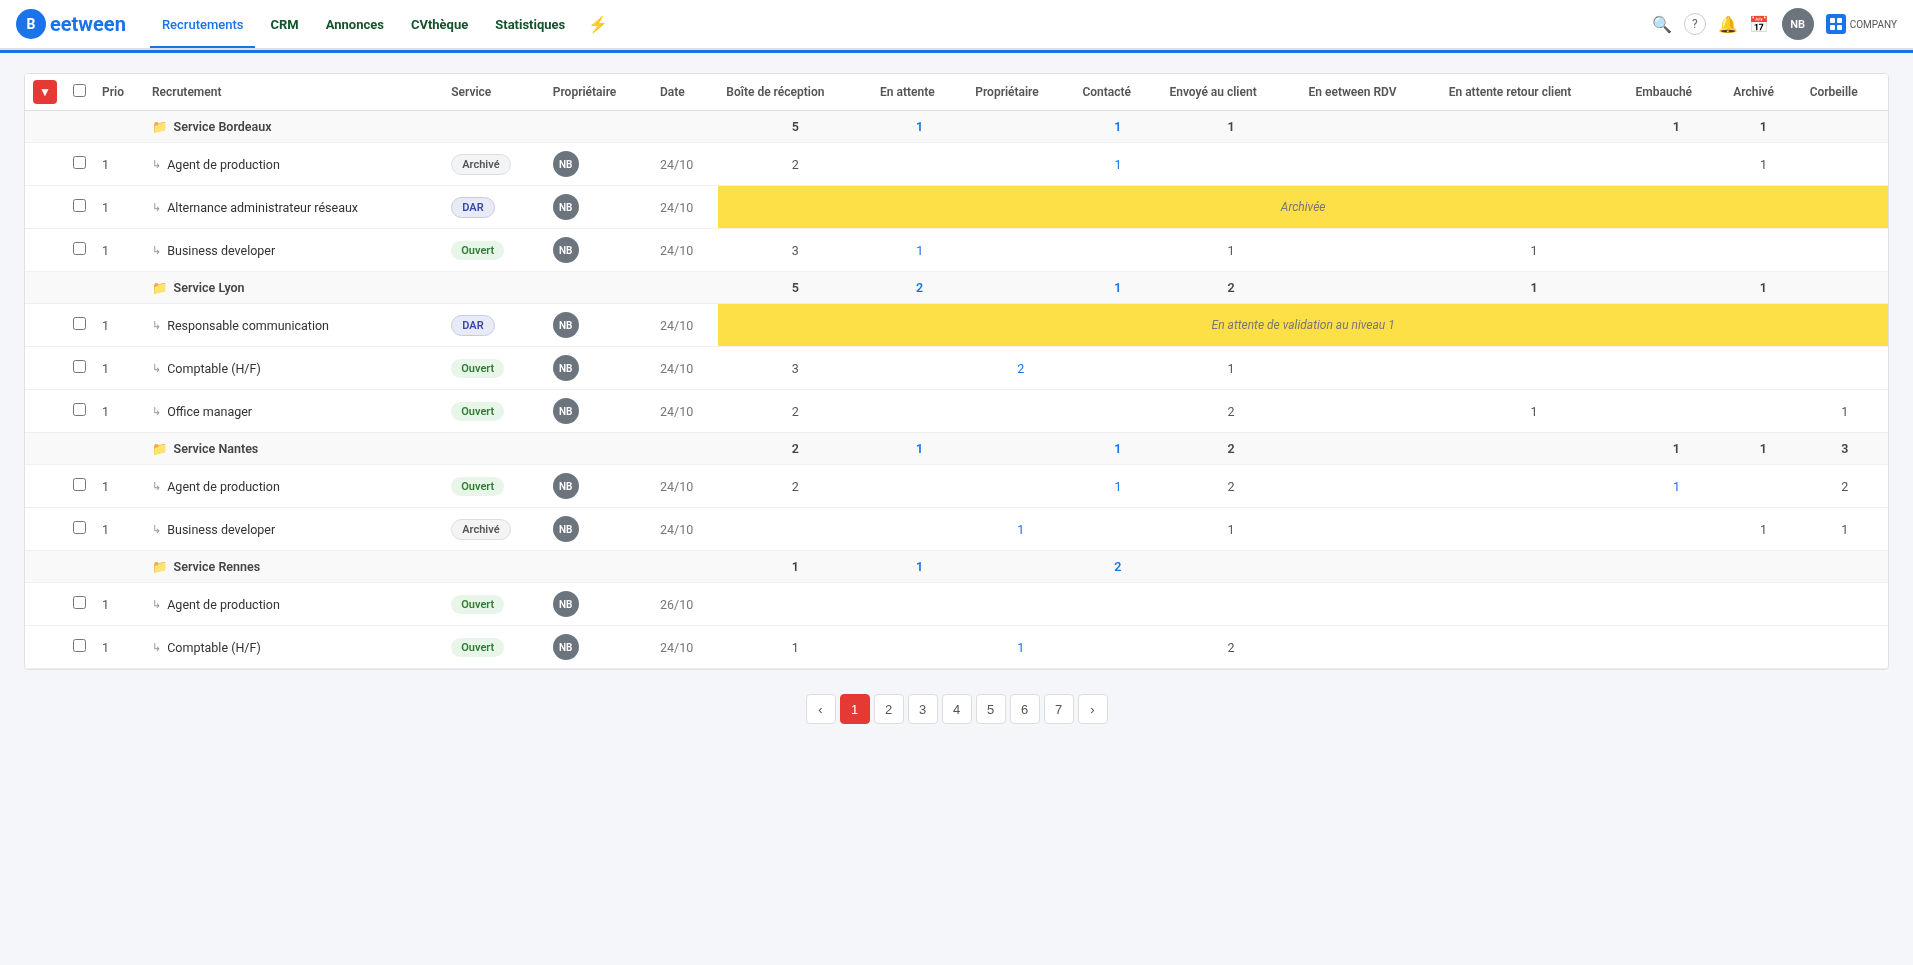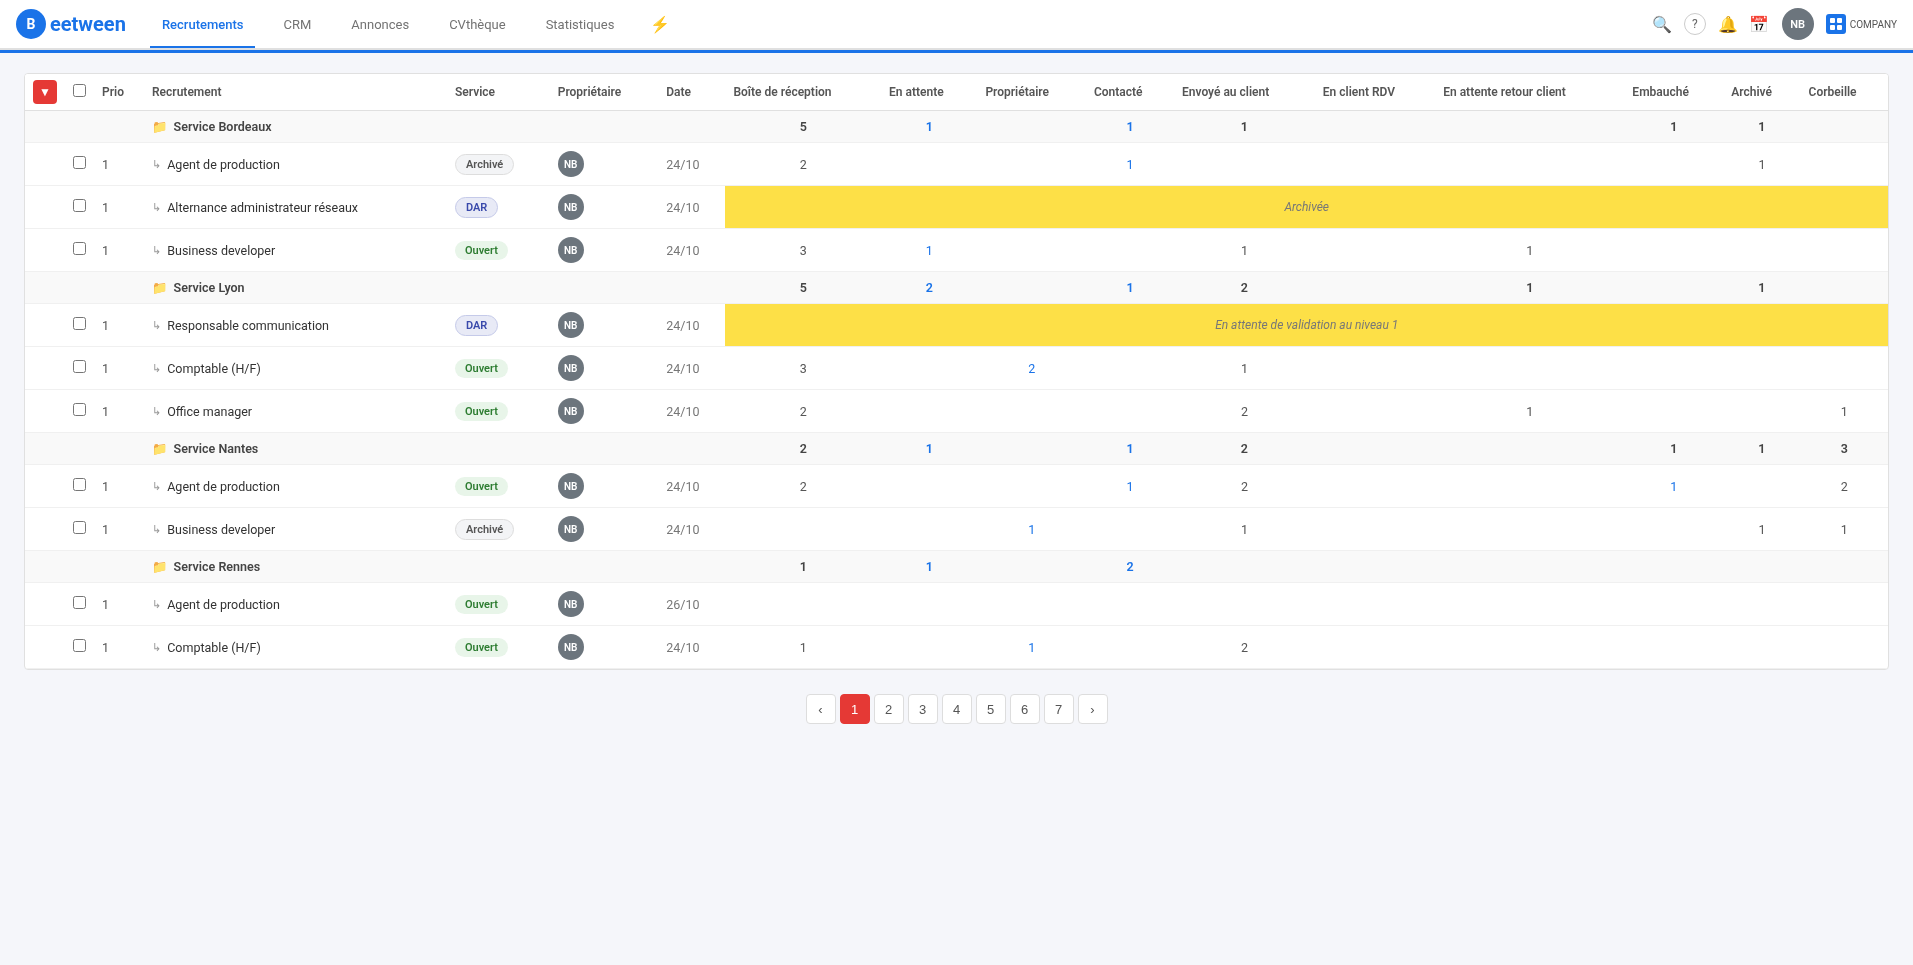--- a/index.html
+++ b/index.html
@@ -26,30 +26,31 @@
     }
     .navbar-logo .logo-circle {
       width: 30px; height: 30px;
       background: #1a73e8;
       border-radius: 50%;
       display: flex; align-items: center; justify-content: center;
       color: white; font-weight: 700; font-size: 14px; margin-right: 4px;
     }
     .navbar-logo span { color: #1a73e8; }
     .navbar-nav {
-      display: flex; align-items: center; gap: 16px; flex: 1;
+      display: flex; align-items: center; gap: 3px; flex: 1;
     }
     .nav-item {
       padding: 14px 12px;
       font-size: 13px;
-      color: #737373;
+      color: #14532d;
       cursor: pointer;
       border-bottom: 2px solid transparent;
       margin-bottom: -2px;
       text-decoration: none;
+      font-weight: bold;
     }
     .nav-item.active {
       color: #1a73e8;
       border-bottom: 2px solid #1a73e8;
       font-weight: 500;
     }
     .nav-bolt {
       font-size: 16px; color: #555; cursor: pointer; padding: 8px;
     }
     .navbar-right {
@@ -248,21 +249,21 @@
           <th>Prio</th>
           <th>Recrutement</th>
           <th>Service</th>
           <th>Propriétaire</th>
           <th>Date</th>
           <th>Boîte de réception</th>
           <th>En attente</th>
           <th>Propriétaire</th>
           <th>Contacté</th>
           <th>Envoyé au client</th>
-          <th>En client RDV</th>
+          <th>En eetween RDV</th>
           <th>En attente retour client</th>
           <th>Embauché</th>
           <th>Archivé</th>
           <th>Corbeille</th>
         </tr>
       </thead>
       <tbody id="table-body">
           <tr class="group-row">
     <td></td>
     <td></td>

